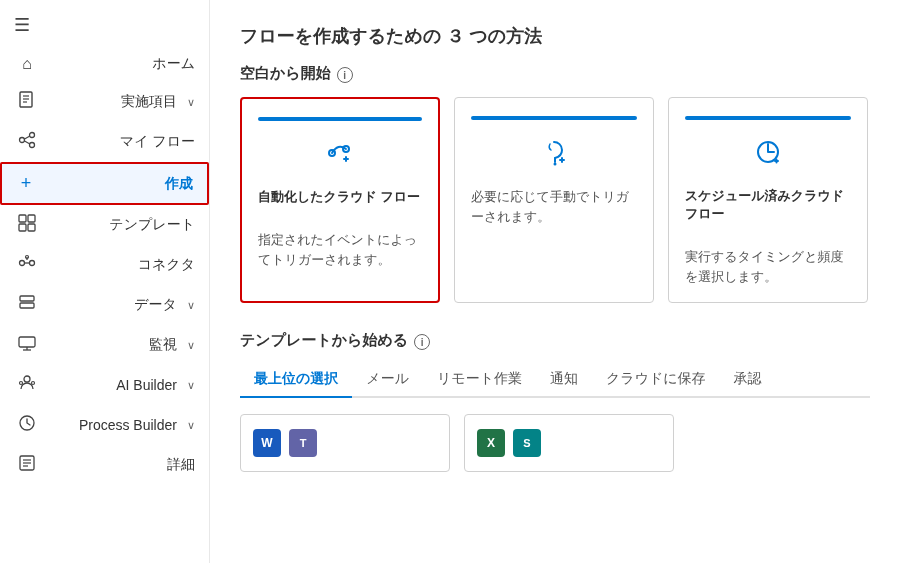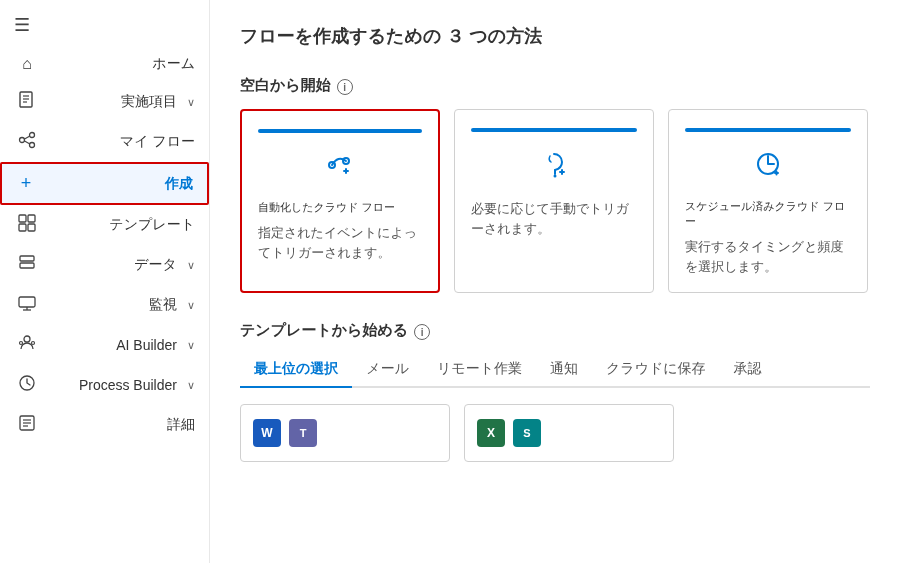--- a/index.html
+++ b/index.html
@@ -70,21 +70,21 @@
     
     .main {
       flex: 1;
       padding: 24px 30px;
       overflow-y: auto;
       background: #fff;
     }
     .page-title {
       font-size: 18px;
       font-weight: 600;
-      margin-bottom: 28px;
+      margin-bottom: 16px;
       color: #333;
     }
     .section-title {
       font-size: 15px;
       font-weight: 600;
       margin-bottom: 14px;
       display: flex;
       align-items: flex-end;
       gap: 6px;
     }
@@ -127,23 +127,23 @@
       margin-bottom: 14px;
       width: 100%;
     }
     .card-icon-area {
       font-size: 28px;
       margin-bottom: 10px;
       color: #0078d4;
       text-align: center;
     }
     .card-title {
-      font-size: 11px;
-      font-weight: 400;
-      margin-bottom: 8px;
+      font-size: 13px;
+      font-weight: 700;
+      margin-bottom: 24px;
       color: #333;
     }
     .card-desc {
       font-size: 13px;
       color: #555;
       line-height: 1.5;
     }
 
     
     .tabs-section {
@@ -253,20 +253,32 @@
       <svg width="18" height="18" viewBox="0 0 18 18" fill="none">
         <rect x="1" y="1" width="7" height="7" rx="1" stroke="#444" stroke-width="1.3" fill="none"></rect>
         <rect x="10" y="1" width="7" height="7" rx="1" stroke="#444" stroke-width="1.3" fill="none"></rect>
         <rect x="1" y="10" width="7" height="7" rx="1" stroke="#444" stroke-width="1.3" fill="none"></rect>
         <rect x="10" y="10" width="7" height="7" rx="1" stroke="#444" stroke-width="1.3" fill="none"></rect>
       </svg>
     </span>
     <span class="sidebar-label">テンプレート</span>
   </div>
 
+  <div class="sidebar-item">
+    <span class="sidebar-icon">
+      <svg width="18" height="18" viewBox="0 0 18 18" fill="none">
+        <circle cx="4" cy="9" r="2.5" stroke="#444" stroke-width="1.3" fill="none"></circle>
+        <circle cx="14" cy="9" r="2.5" stroke="#444" stroke-width="1.3" fill="none"></circle>
+        <line x1="6.5" y1="9" x2="11.5" y2="9" stroke="#444" stroke-width="1.3"></line>
+        <line x1="9" y1="3" x2="9" y2="6" stroke="#444" stroke-width="1.3"></line>
+        <circle cx="9" cy="3" r="1.5" stroke="#444" stroke-width="1.2" fill="none"></circle>
+      </svg>
+    </span>
+    <span class="sidebar-label">コネクタ</span>
+  </div>
 
   <div class="sidebar-item">
     <span class="sidebar-icon">
       <svg width="18" height="18" viewBox="0 0 18 18" fill="none">
         <rect x="2" y="2" width="14" height="5" rx="1" stroke="#444" stroke-width="1.3" fill="none"></rect>
         <rect x="2" y="9" width="14" height="5" rx="1" stroke="#444" stroke-width="1.3" fill="none"></rect>
       </svg>
     </span>
     <span class="sidebar-label">データ</span>
     <span class="sidebar-chevron">∨</span>

